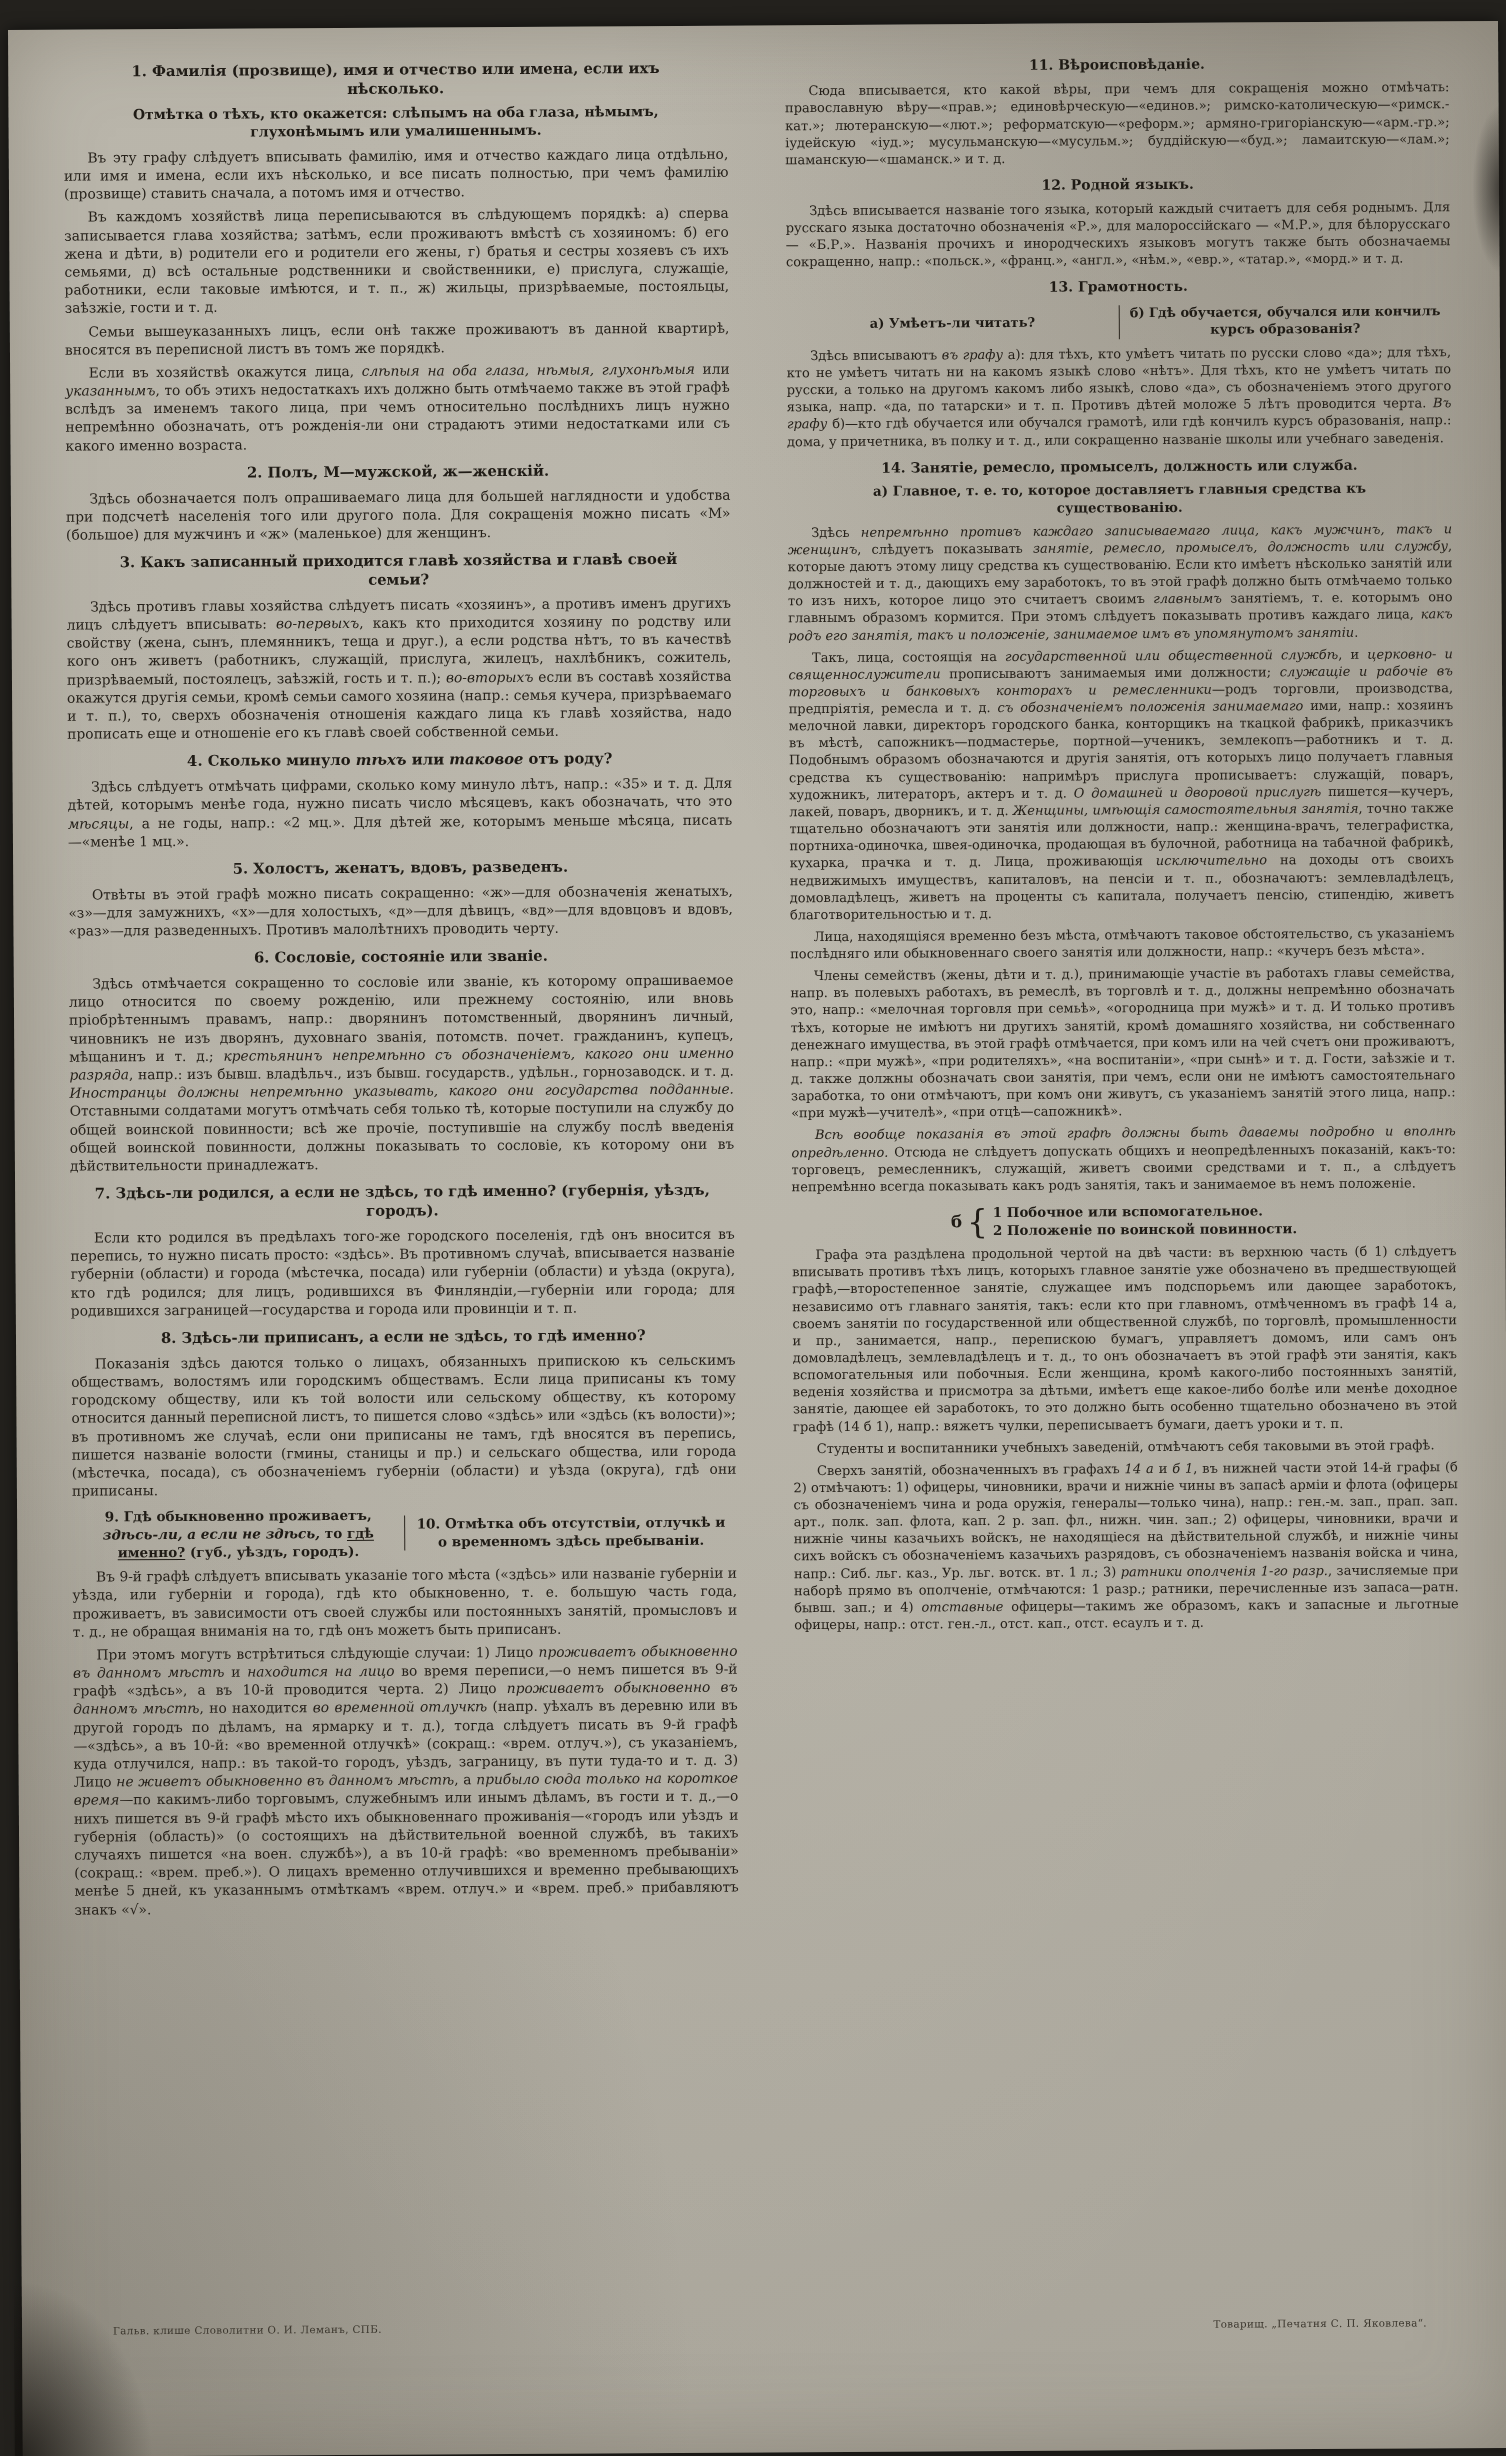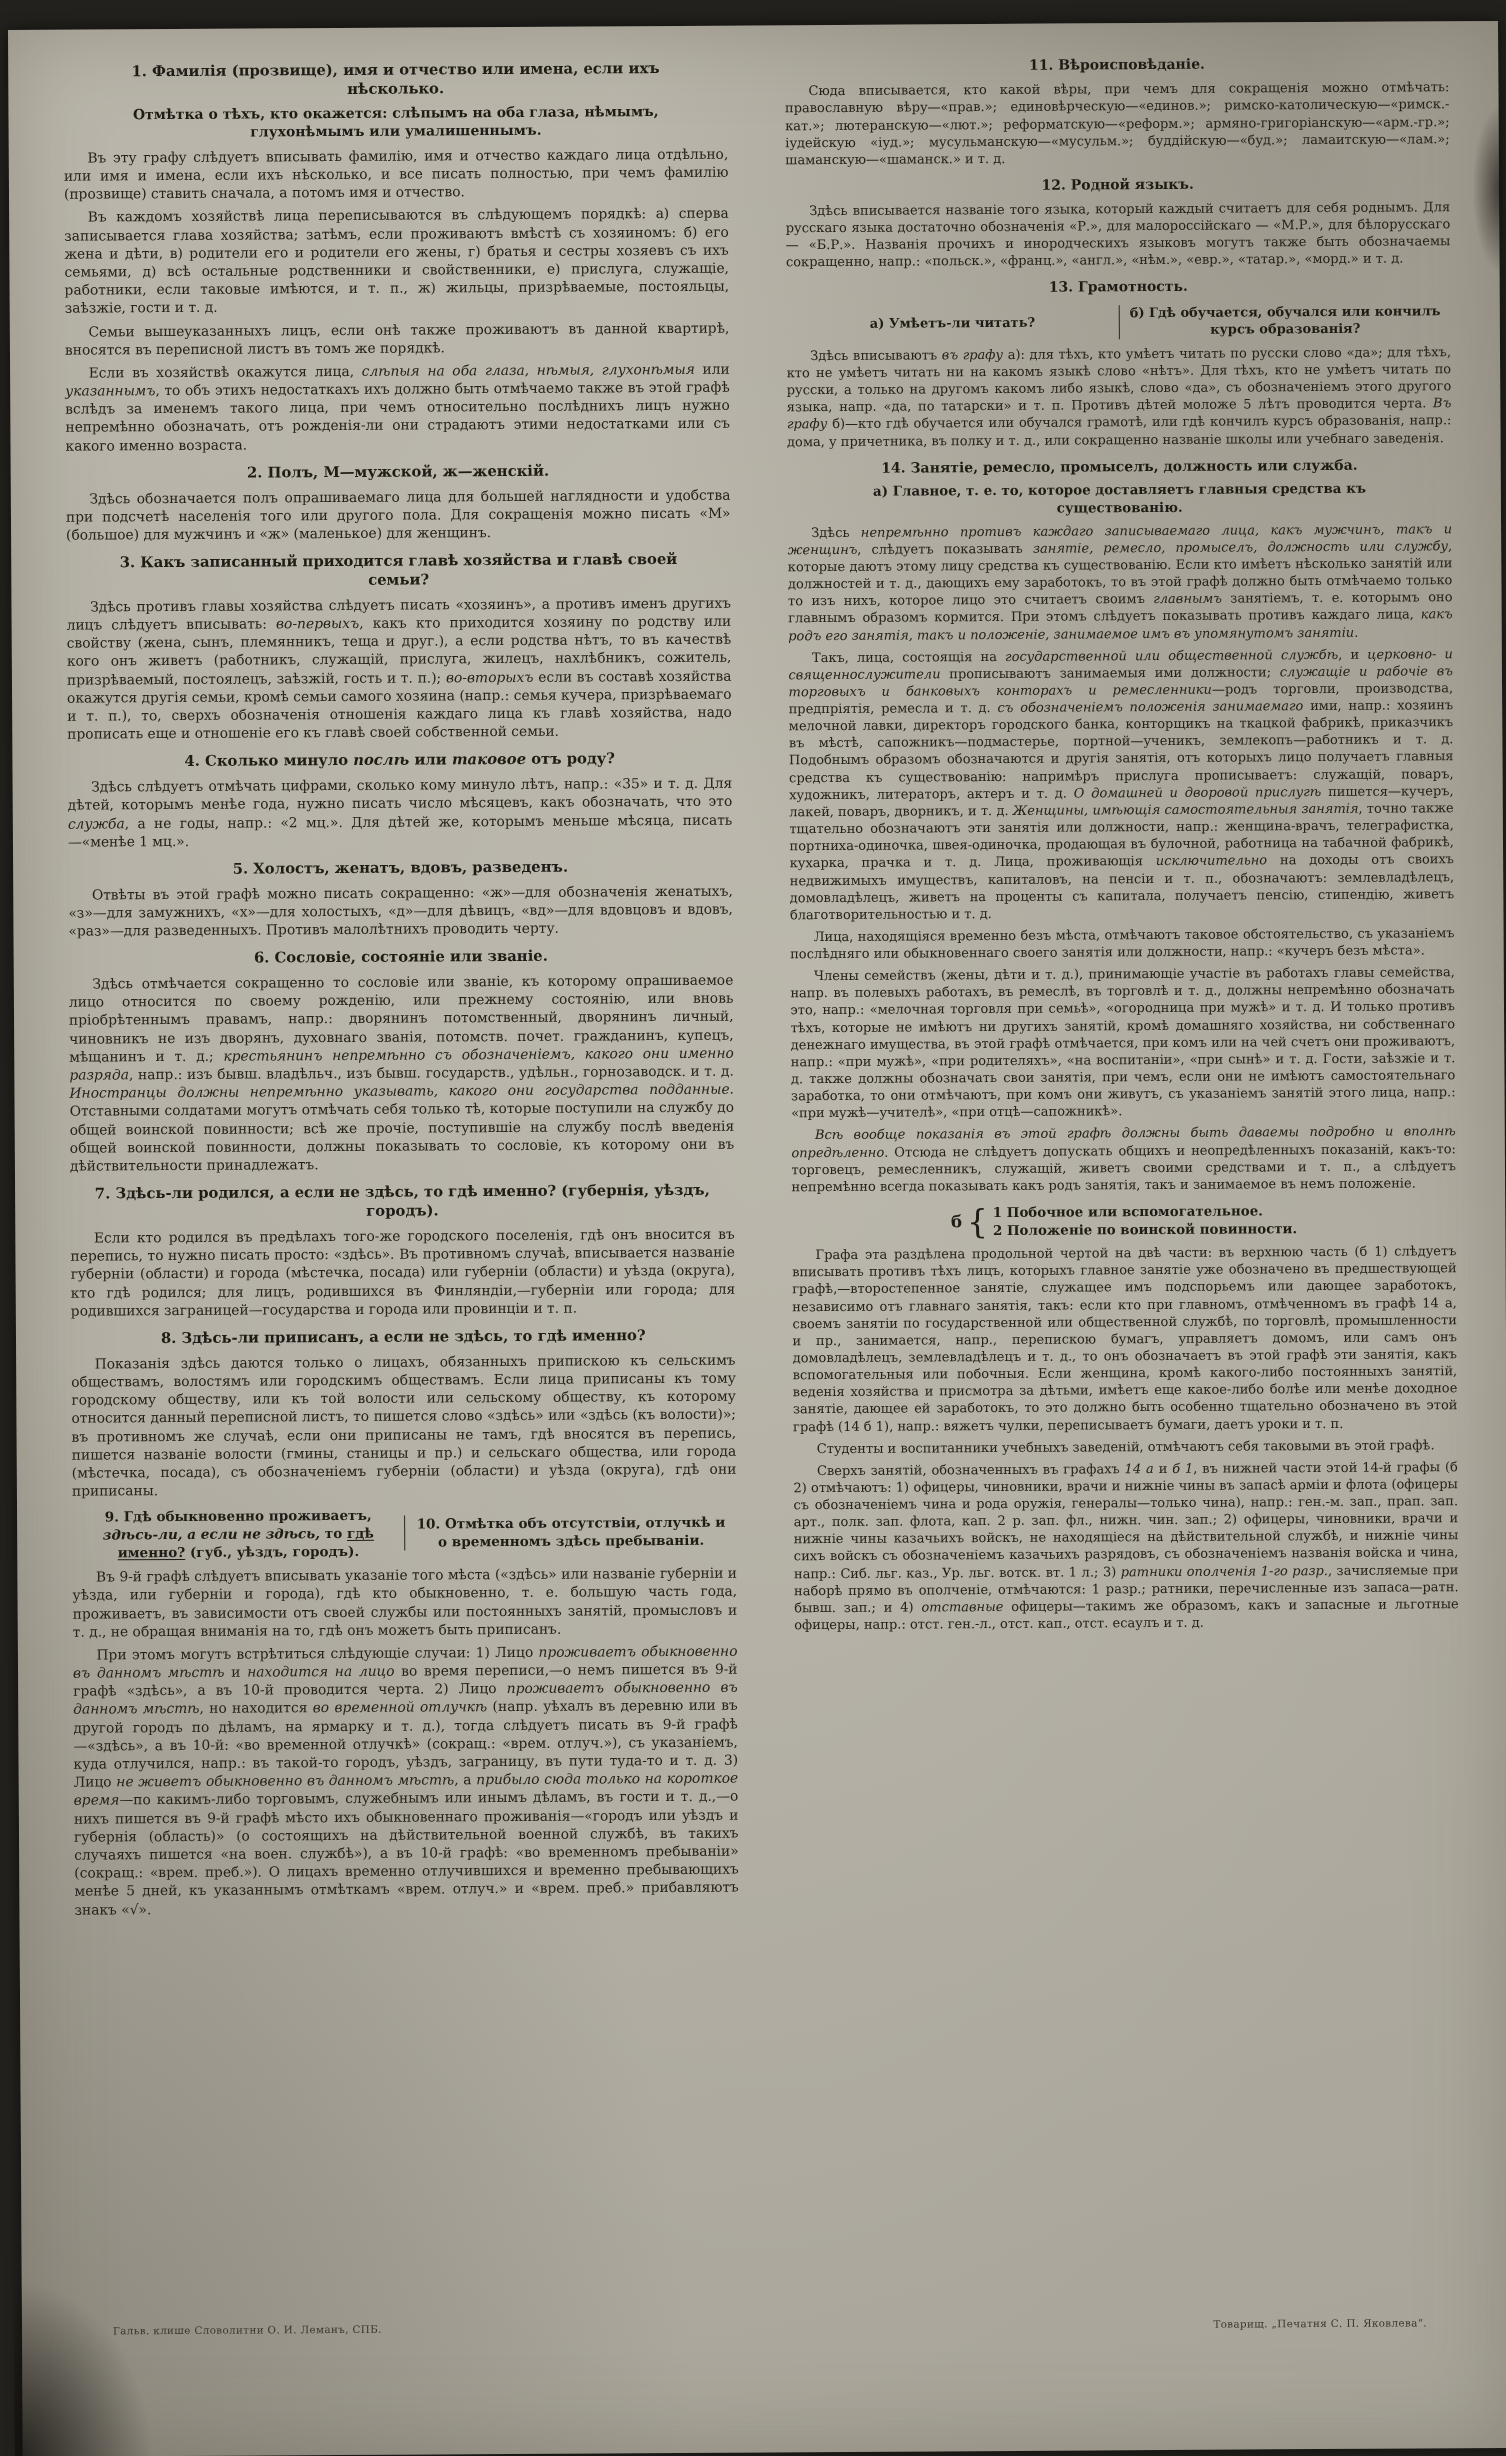--- a/index.html
+++ b/index.html
@@ -117,22 +117,22 @@
         <h2 class="sec-heading">1. Фамилія (прозвище), имя и отчество или имена, если ихъ нѣсколько.</h2>
         <h3 class="sec-subheading">Отмѣтка о тѣхъ, кто окажется: слѣпымъ на оба глаза, нѣмымъ, глухонѣмымъ или умалишеннымъ.</h3>
         <p class="para">Въ эту графу слѣдуетъ вписывать фамилію, имя и отчество каждаго лица отдѣльно, или имя и имена, если ихъ нѣсколько, и все писать полностью, при чемъ фамилію (прозвище) ставить сначала, а потомъ имя и отчество.</p>
         <p class="para">Въ каждомъ хозяйствѣ лица переписываются въ слѣдующемъ порядкѣ: а) сперва записывается глава хозяйства; затѣмъ, если проживаютъ вмѣстѣ съ хозяиномъ: б) его жена и дѣти, в) родители его и родители его жены, г) братья и сестры хозяевъ съ ихъ семьями, д) всѣ остальные родственники и свойственники, е) прислуга, служащіе, работники, если таковые имѣются, и т. п., ж) жильцы, призрѣваемые, постояльцы, заѣзжіе, гости и т. д.</p>
         <p class="para">Семьи вышеуказанныхъ лицъ, если онѣ также проживаютъ въ данной квартирѣ, вносятся въ переписной листъ въ томъ же порядкѣ.</p>
         <p class="para">Если въ хозяйствѣ окажутся лица, <i>слѣпыя на оба глаза, нѣмыя, глухонѣмыя</i> или <i>указаннымъ</i>, то объ этихъ недостаткахъ ихъ должно быть отмѣчаемо также въ этой графѣ вслѣдъ за именемъ такого лица, при чемъ относительно послѣднихъ лицъ нужно непремѣнно обозначать, отъ рожденія-ли они страдаютъ этими недостатками или съ какого именно возраста.</p>
         <h2 class="sec-heading">2. Полъ, М—мужской, ж—женскій.</h2>
         <p class="para">Здѣсь обозначается полъ опрашиваемаго лица для большей наглядности и удобства при подсчетѣ населенія того или другого пола. Для сокращенія можно писать «М» (большое) для мужчинъ и «ж» (маленькое) для женщинъ.</p>
         <h2 class="sec-heading">3. Какъ записанный приходится главѣ хозяйства и главѣ своей семьи?</h2>
         <p class="para">Здѣсь противъ главы хозяйства слѣдуетъ писать «хозяинъ», а противъ именъ другихъ лицъ слѣдуетъ вписывать: <i>во-первыхъ</i>, какъ кто приходится хозяину по родству или свойству (жена, сынъ, племянникъ, теща и друг.), а если родства нѣтъ, то въ качествѣ кого онъ живетъ (работникъ, служащій, прислуга, жилецъ, нахлѣбникъ, сожитель, призрѣваемый, постоялецъ, заѣзжій, гость и т. п.); <i>во-вторыхъ</i> если въ составѣ хозяйства окажутся другія семьи, кромѣ семьи самого хозяина (напр.: семья кучера, призрѣваемаго и т. п.), то, сверхъ обозначенія отношенія каждаго лица къ главѣ хозяйства, надо прописать еще и отношеніе его къ главѣ своей собственной семьи.</p>
-        <h2 class="sec-heading">4. Сколько минуло <i>послѣ</i> или <i>таковое</i> отъ роду?</h2>
-        <p class="para">Здѣсь слѣдуетъ отмѣчать цифрами, сколько кому минуло лѣтъ, напр.: «35» и т. д. Для дѣтей, которымъ менѣе года, нужно писать число мѣсяцевъ, какъ обозначать, что это <i>служба</i>, а не годы, напр.: «2 мц.». Для дѣтей же, которымъ меньше мѣсяца, писать—«менѣе 1 мц.».</p>
+        <h2 class="sec-heading">4. Сколько минуло <i>тѣхъ</i> или <i>таковое</i> отъ роду?</h2>
+        <p class="para">Здѣсь слѣдуетъ отмѣчать цифрами, сколько кому минуло лѣтъ, напр.: «35» и т. д. Для дѣтей, которымъ менѣе года, нужно писать число мѣсяцевъ, какъ обозначать, что это <i>мѣсяцы</i>, а не годы, напр.: «2 мц.». Для дѣтей же, которымъ меньше мѣсяца, писать—«менѣе 1 мц.».</p>
         <h2 class="sec-heading">5. Холостъ, женатъ, вдовъ, разведенъ.</h2>
         <p class="para">Отвѣты въ этой графѣ можно писать сокращенно: «ж»—для обозначенія женатыхъ, «з»—для замужнихъ, «х»—для холостыхъ, «д»—для дѣвицъ, «вд»—для вдовцовъ и вдовъ, «раз»—для разведенныхъ. Противъ малолѣтнихъ проводить черту.</p>
         <h2 class="sec-heading">6. Сословіе, состояніе или званіе.</h2>
         <p class="para">Здѣсь отмѣчается сокращенно то сословіе или званіе, къ которому опрашиваемое лицо относится по своему рожденію, или прежнему состоянію, или вновь пріобрѣтеннымъ правамъ, напр.: дворянинъ потомственный, дворянинъ личный, чиновникъ не изъ дворянъ, духовнаго званія, потомств. почет. гражданинъ, купецъ, мѣщанинъ и т. д.; <i>крестьянинъ непремѣнно съ обозначеніемъ, какого они именно разряда</i>, напр.: изъ бывш. владѣльч., изъ бывш. государств., удѣльн., горнозаводск. и т. д. <i>Иностранцы должны непремѣнно указывать, какого они государства подданные.</i> Отставными солдатами могутъ отмѣчать себя только тѣ, которые поступили на службу до общей воинской повинности; всѣ же прочіе, поступившіе на службу послѣ введенія общей воинской повинности, должны показывать то сословіе, къ которому они въ дѣйствительности принадлежатъ.</p>
         <h2 class="sec-heading">7. Здѣсь-ли родился, а если не здѣсь, то гдѣ именно? (губернія, уѣздъ, городъ).</h2>
         <p class="para">Если кто родился въ предѣлахъ того-же городского поселенія, гдѣ онъ вносится въ перепись, то нужно писать просто: «здѣсь». Въ противномъ случаѣ, вписывается названіе губерніи (области) и города (мѣстечка, посада) или губерніи (области) и уѣзда (округа), кто гдѣ родился; для лицъ, родившихся въ Финляндіи,—губерніи или города; для родившихся заграницей—государства и города или провинціи и т. п.</p>
         <h2 class="sec-heading">8. Здѣсь-ли приписанъ, а если не здѣсь, то гдѣ именно?</h2>
         <p class="para">Показанія здѣсь даются только о лицахъ, обязанныхъ припискою къ сельскимъ обществамъ, волостямъ или городскимъ обществамъ. Если лица приписаны къ тому городскому обществу, или къ той волости или сельскому обществу, къ которому относится данный переписной листъ, то пишется слово «здѣсь» или «здѣсь (къ волости)»; въ противномъ же случаѣ, если они приписаны не тамъ, гдѣ вносятся въ перепись, пишется названіе волости (гмины, станицы и пр.) и сельскаго общества, или города (мѣстечка, посада), съ обозначеніемъ губерніи (области) и уѣзда (округа), гдѣ они приписаны.</p>
         <div class="pair">
           <div class="pair-cell">9. Гдѣ обыкновенно проживаетъ, <i>здѣсь-ли, а если не здѣсь,</i> то <u>гдѣ именно?</u> (губ., уѣздъ, городъ).</div>

